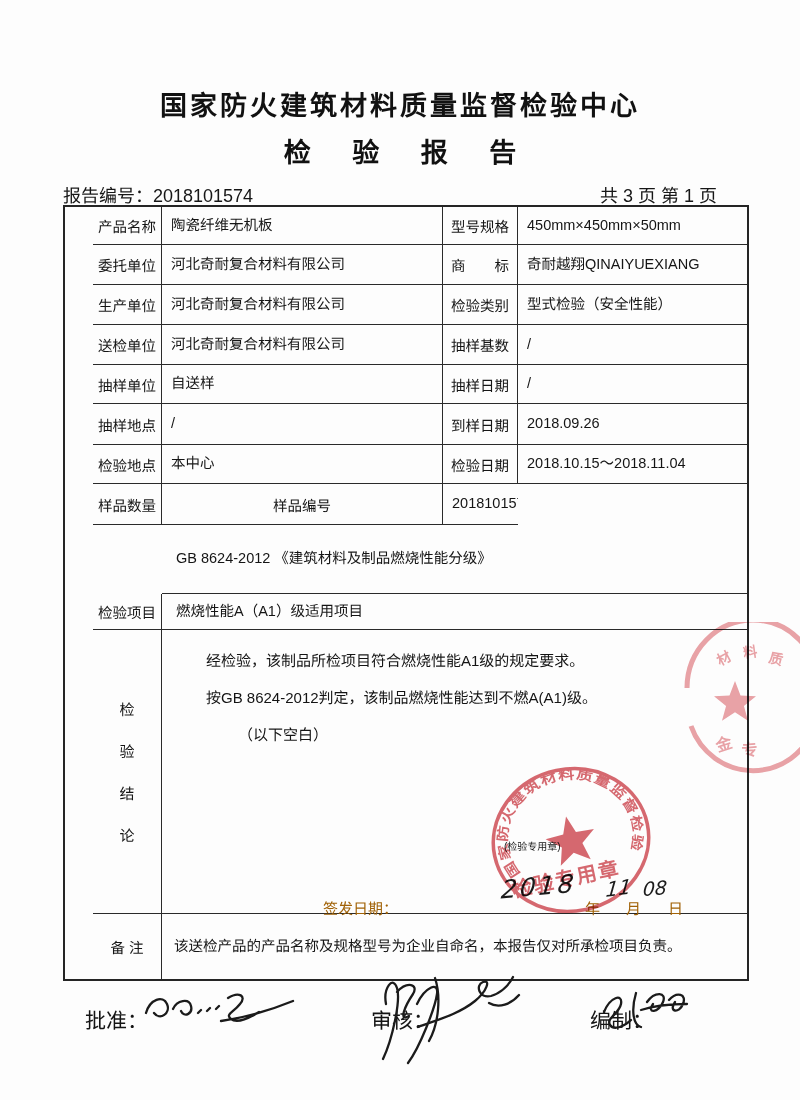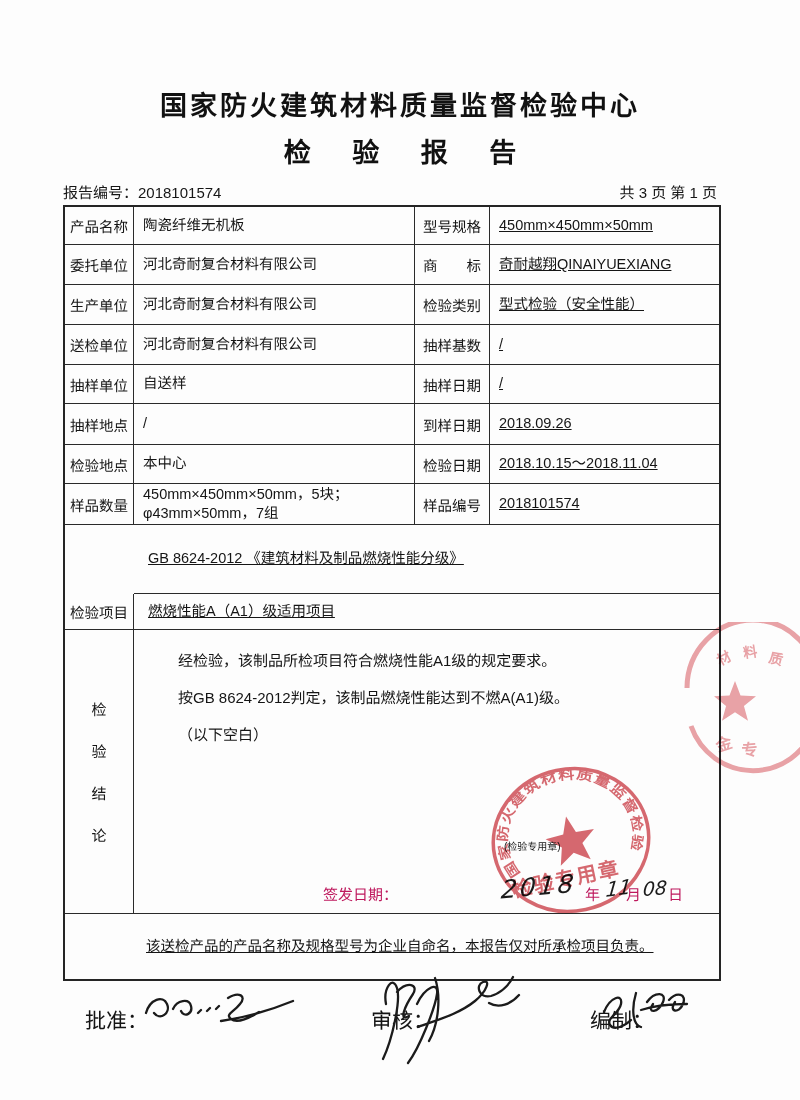--- a/index.html
+++ b/index.html
@@ -5,46 +5,46 @@
   html,body{margin:0;padding:0;}
   body{font-family:"Liberation Sans","DejaVu Sans",sans-serif;background:#e8e8e8;}
   #page{position:relative;width:800px;height:1100px;background:#fdfdfd;margin:0 auto;overflow:hidden;color:#1b1b1b;}
 
   
   .title{position:absolute;left:0;top:84px;width:800px;text-align:center;
          font-size:27px;font-weight:bold;letter-spacing:3px;color:#111;}
   .subtitle{position:absolute;left:0;top:131px;width:800px;text-align:center;
          font-size:27px;font-weight:bold;letter-spacing:17px;text-indent:17px;color:#111;}
   .report-line{position:absolute;left:63px;top:181px;width:654px;display:flex;
-         justify-content:space-between;font-size:15px;color:#161616;}
+         justify-content:space-between;font-size:18px;color:#161616;}
 
   
   .rtable{position:absolute;left:63px;top:205px;width:654px;
           display:grid;box-sizing:content-box;
           grid-template-columns:69px 281px 75px 229px;
           grid-template-rows:38px 40px 40px 40px 39px 41px 39px 41px 69px 36px 284px 65px;
-          border:2.2px solid #252525;}
+          border:2.2px solid #252525;padding-left:28px;}
   .cell{border-right:1.6px solid #2a2a2a;border-bottom:1.6px solid #2a2a2a;
         display:flex;align-items:center;font-size:14.5px;color:#151515;
         overflow:hidden;box-sizing:border-box;}
   .cell.lab{justify-content:center;text-align:center;padding:0 2px;}
   .cell.val{padding-left:9px;padding-right:6px;line-height:1.32;}
-  .cell.lastcol{border-right:none;text-decoration:underline;}
+  .cell.lastcol{border-right:none;}
   .cell.lastrow{border-bottom:none;}
   .cell.span3{grid-column:2 / 5;}
   .vlabel{flex-direction:column;justify-content:center;gap:21px;font-size:15px;}
   .concl{position:relative;display:block;padding:0;}
   .concl .cline{position:absolute;left:44px;font-size:15px;color:#141414;white-space:nowrap;}
 
   
   .stamp-svg{position:absolute;mix-blend-mode:multiply;pointer-events:none;}
   .seal-note{position:absolute;left:480px;top:838px;font-size:10px;color:#141414;margin-left:24px;}
   .sign-row{position:absolute;left:323px;top:876px;height:30px;}
   .sr{position:absolute;white-space:nowrap;}
-  .printed{font-size:15px;color:#be185d;top:7px;}
+  .printed{font-size:15px;color:#a16207;top:21px;}
   .hw{font-family:"DejaVu Sans",sans-serif;font-style:italic;color:#1b1b1b;}
   .hw-year{left:178px;top:-4px;font-size:25px;transform:rotate(-5deg) skewX(-10deg);letter-spacing:3px;}
   .hw-month{left:283px;top:0px;font-size:20px;transform:rotate(-8deg) skewX(-14deg);}
   .hw-day{left:320px;top:1px;font-size:19px;transform:rotate(-4deg) skewX(-8deg);}
 
   
   .foot-label{position:absolute;top:1004px;font-size:21px;color:#141414;}
   #sig-overlay{position:absolute;left:0;top:0;pointer-events:none;}
 </style>
 </head>
@@ -90,41 +90,41 @@
     <div class="cell val">/</div>
     <div class="cell lab">到样日期</div>
     <div class="cell val lastcol">2018.09.26</div>
 
     <div class="cell lab">检验地点</div>
     <div class="cell val">本中心</div>
     <div class="cell lab">检验日期</div>
     <div class="cell val lastcol">2018.10.15～2018.11.04</div>
 
     <div class="cell lab">样品数量</div>
-    <div class="cell val">450mm×450mm×50mm，5块；φ43mm×50mm，7组</div>
     <div class="cell lab">样品编号</div>
     <div class="cell val lastcol">2018101574</div>
 
     <div class="cell val lastcol span3" style="padding-left:14px;">GB 8624-2012 《建筑材料及制品燃烧性能分级》</div>
 
     <div class="cell lab">检验项目</div>
     <div class="cell val lastcol span3" style="padding-left:14px;">燃烧性能A（A1）级适用项目</div>
 
     <div class="cell lab vlabel">
       <span>检</span>
       <span>验</span>
       <span>结</span>
       <span>论</span>
     </div>
     <div class="cell lastcol span3 concl">
       <div class="cline" style="top:19px;">经检验，该制品所检项目符合燃烧性能A1级的规定要求。</div>
       <div class="cline" style="top:56px;">按GB 8624-2012判定，该制品燃烧性能达到不燃A(A1)级。</div>
-      <div class="cline" style="top:93px;">（以下空白）</div>
+      <div class="cline" style="top:93px;margin-left:32px;">（以下空白）</div>
     </div>
 
+    <div class="cell lab lastrow">备 注</div>
     <div class="cell val lastcol lastrow span3" style="padding-left:12px;">该送检产品的产品名称及规格型号为企业自命名，本报告仅对所承检项目负责。</div>
   </div>
 
   <div class="seal-note">(检验专用章)</div>
   <div class="sign-row">
     <span class="sr printed" style="left:0;">签发日期：</span>
     <span class="sr hw hw-year">2018</span>
     <span class="sr printed" style="left:262px;">年</span>
     <span class="sr hw hw-month">11</span>
     <span class="sr printed" style="left:303px;">月</span>

